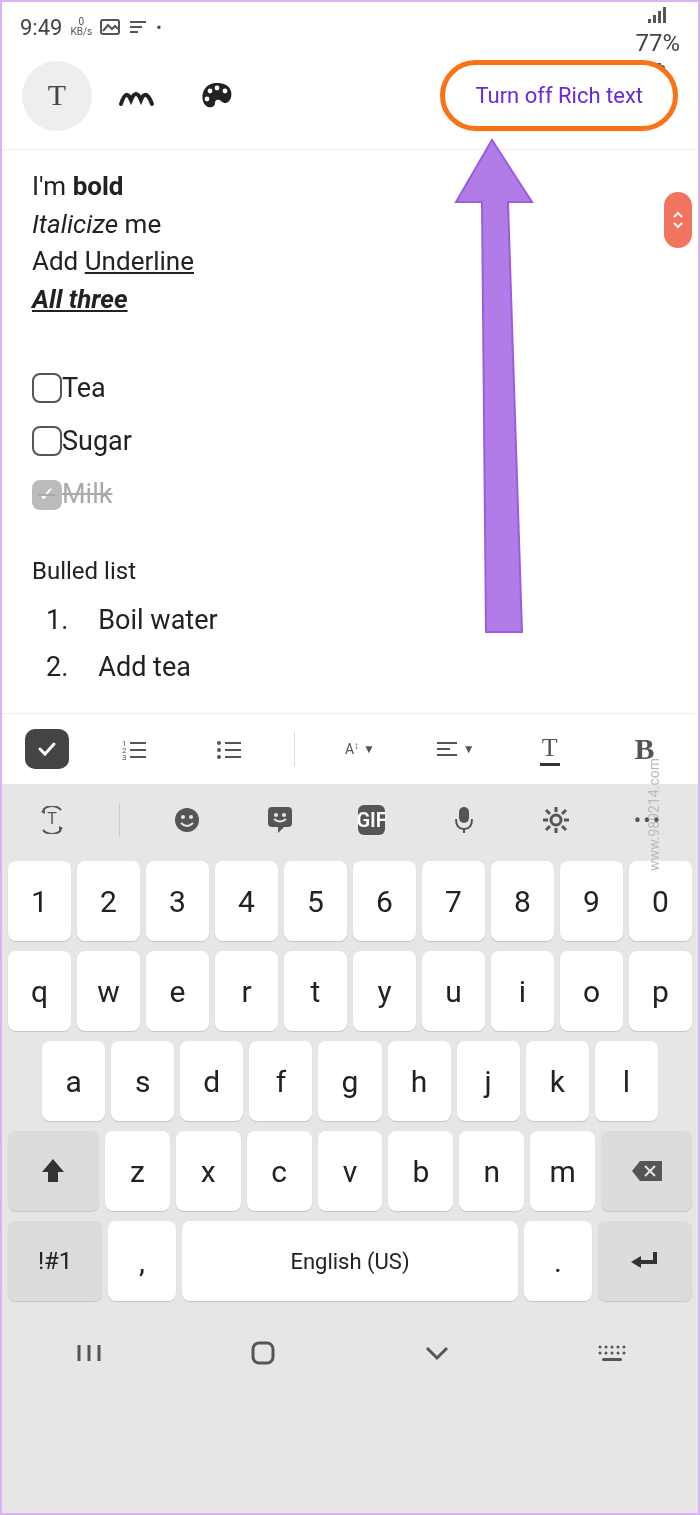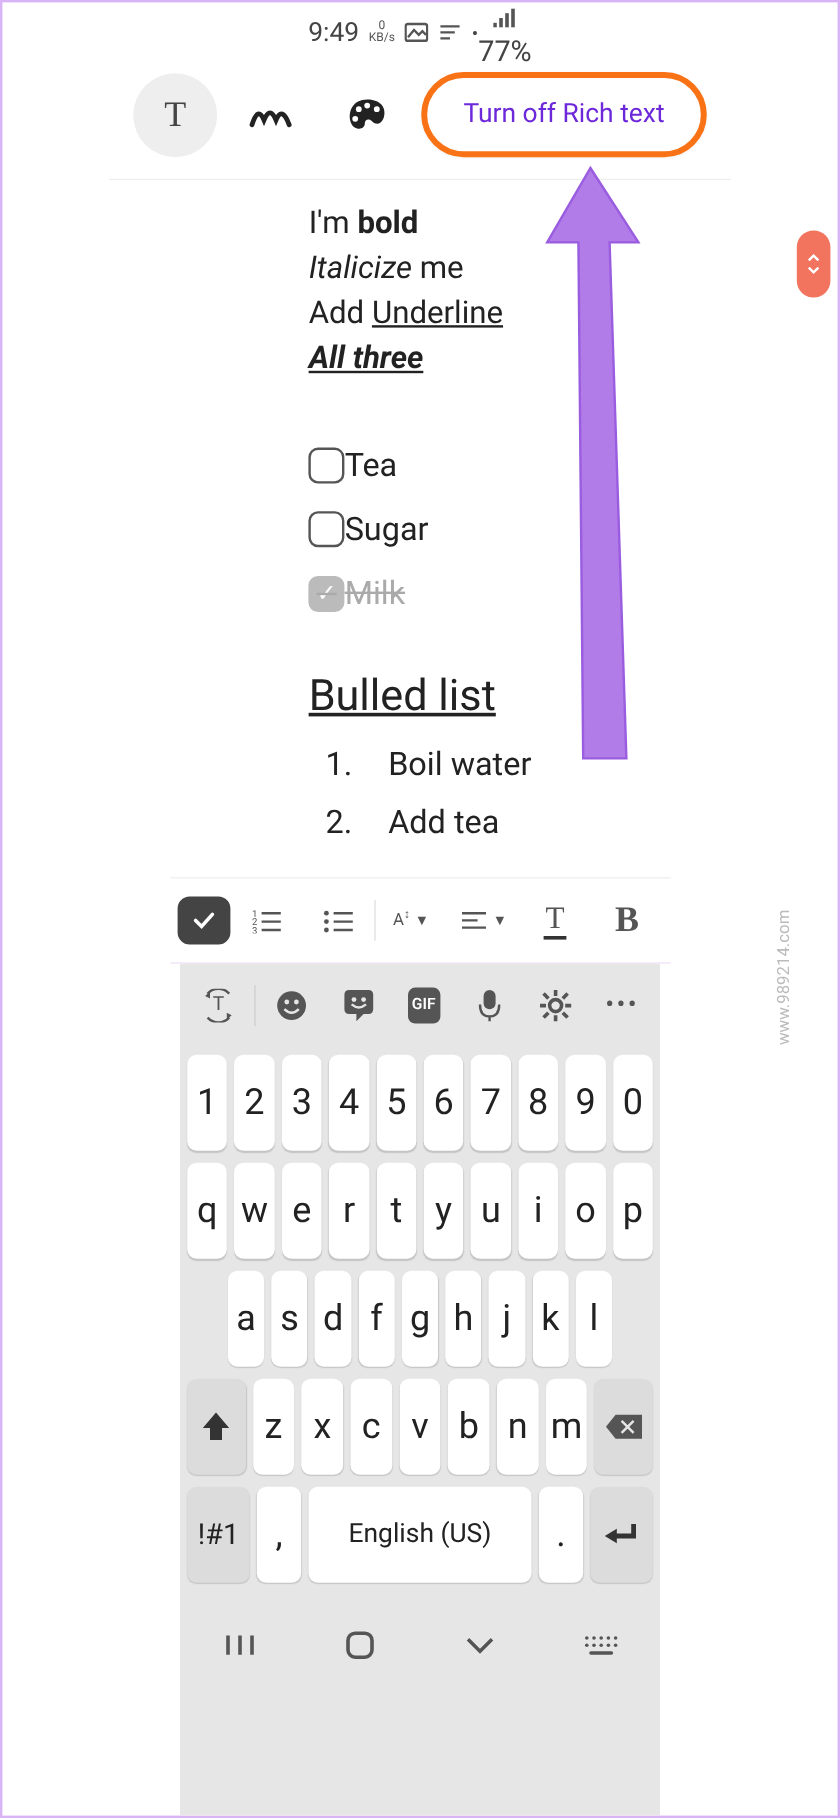--- a/index.html
+++ b/index.html
@@ -66,21 +66,21 @@
   .chk-item { display: flex; align-items: center; margin: 14px 0; font-size: 27px; }
   .chk-box {
     width: 30px; height: 30px;
     border: 2px solid #555;
     border-radius: 8px;
     display: inline-flex; align-items: center; justify-content: center;
     flex-shrink: 0;
   }
   .chk-box.checked { background: #bbb; border-color: #bbb; color: #fff; font-size: 20px; }
   .chk-item.done { color: #aaa; text-decoration: line-through; }
-  .heading { font-size: 36px; margin-top: 40px; margin-bottom: 12px; text-decoration: underline; }
+  .heading { font-size: 24px; margin-top: 40px; margin-bottom: 12px; }
   .olist { padding-left: 14px; }
   .olist .row { display: flex; align-items: baseline; gap: 30px; font-size: 27px; margin: 8px 0; }
   
   .scroll-pill {
     position: absolute;
     right: 6px;
     top: 190px;
     width: 28px; height: 56px;
     background: #f2745e;
     border-radius: 14px;
@@ -105,21 +105,21 @@
     height: 72px;
     padding: 0 6px;
   }
   .fmt-btn { width: 60px; height: 44px; display:flex; align-items:center; justify-content:center; color:#555; font-size:26px; }
   .fmt-btn.on { background:#444; color:#fff; border-radius:10px; width:44px; height:40px; }
   .fmt-divider { width:1px; height:34px; background:#ddd; }
   
   .keyboard { background: #e6e6e6; flex: 1; display:flex; flex-direction:column; }
   .kb-toolbar { display:flex; align-items:center; justify-content:space-around; height:70px; color:#555; padding: 0 4px;}
   .kb-tool { width:50px; height:50px; display:flex; align-items:center; justify-content:center; font-size:28px; }
-  .kb-gif { background:#555; color:#fff; font-size:13px; font-weight:600; border-radius:6px; width:27px; height:30px; display:flex;align-items:center;justify-content:center;}
+  .kb-gif { background:#555; color:#fff; font-size:20px; font-weight:600; border-radius:6px; width:27px; height:30px; display:flex;align-items:center;justify-content:center;}
   .kb-rows { padding: 6px 6px 10px 6px; }
   .kb-row { display:flex; gap:6px; margin-bottom:10px; justify-content:center;}
   .key {
     background:#fff;
     border-radius:8px;
     height:80px;
     flex:1;
     display:flex; align-items:center; justify-content:center;
     font-size:30px;
     color:#222;
@@ -130,21 +130,21 @@
   .key.space { flex:5; font-size:22px; }
   .nav-bar { display:flex; align-items:center; justify-content:space-around; height:64px; color:#555; }
   .nav-btn { width:100px; display:flex; align-items:center; justify-content:center; font-size:26px; }
   .watermark {
     position:absolute;
     right:44px; top:50%;
     transform: translateY(-50%) rotate(-90deg);
     transform-origin: right center;
     font-size:14px; color:#bbb;
   }
-  .wrap { display:flex; flex-direction:column; height:100%;align-items:center; }
+  .wrap { display:flex; flex-direction:column; height:100%; }
   .content-area { flex:0 0 auto; }
   svg { display:block; }
 </style>
 </head>
 <body>
 
 <div class="wrap">
 
   <div class="status-bar">
     <div class="status-left">

